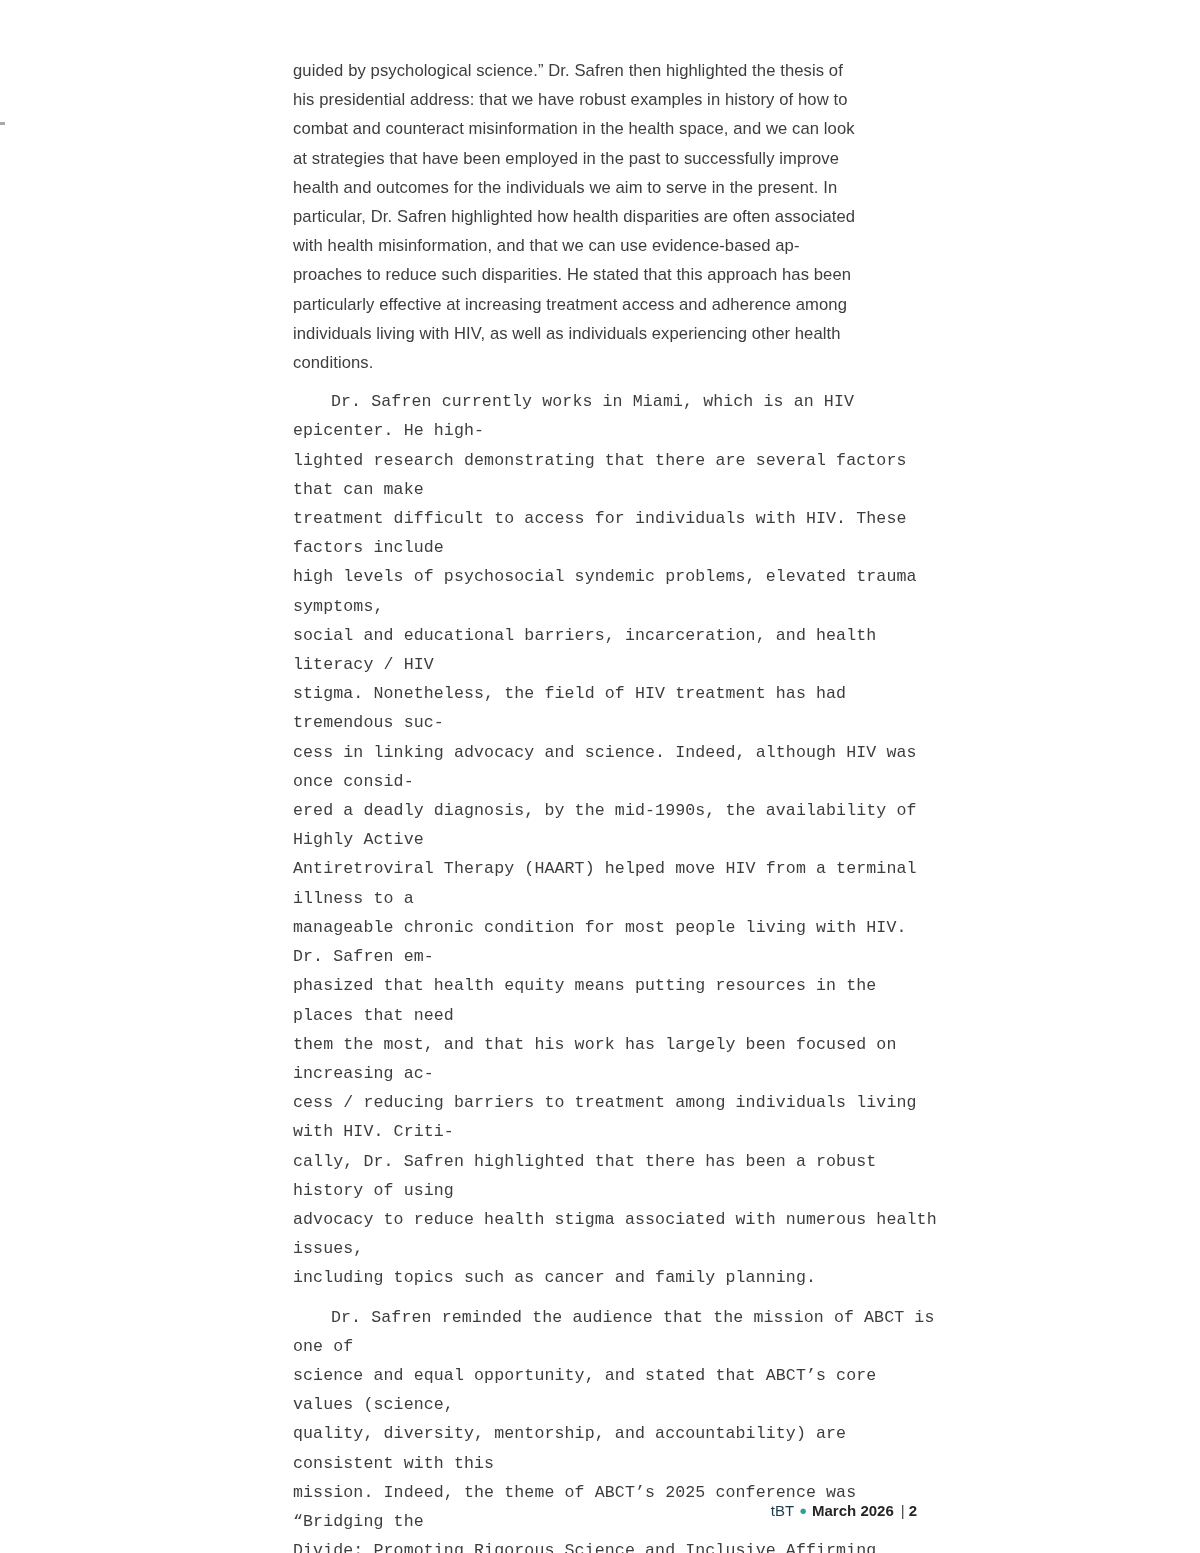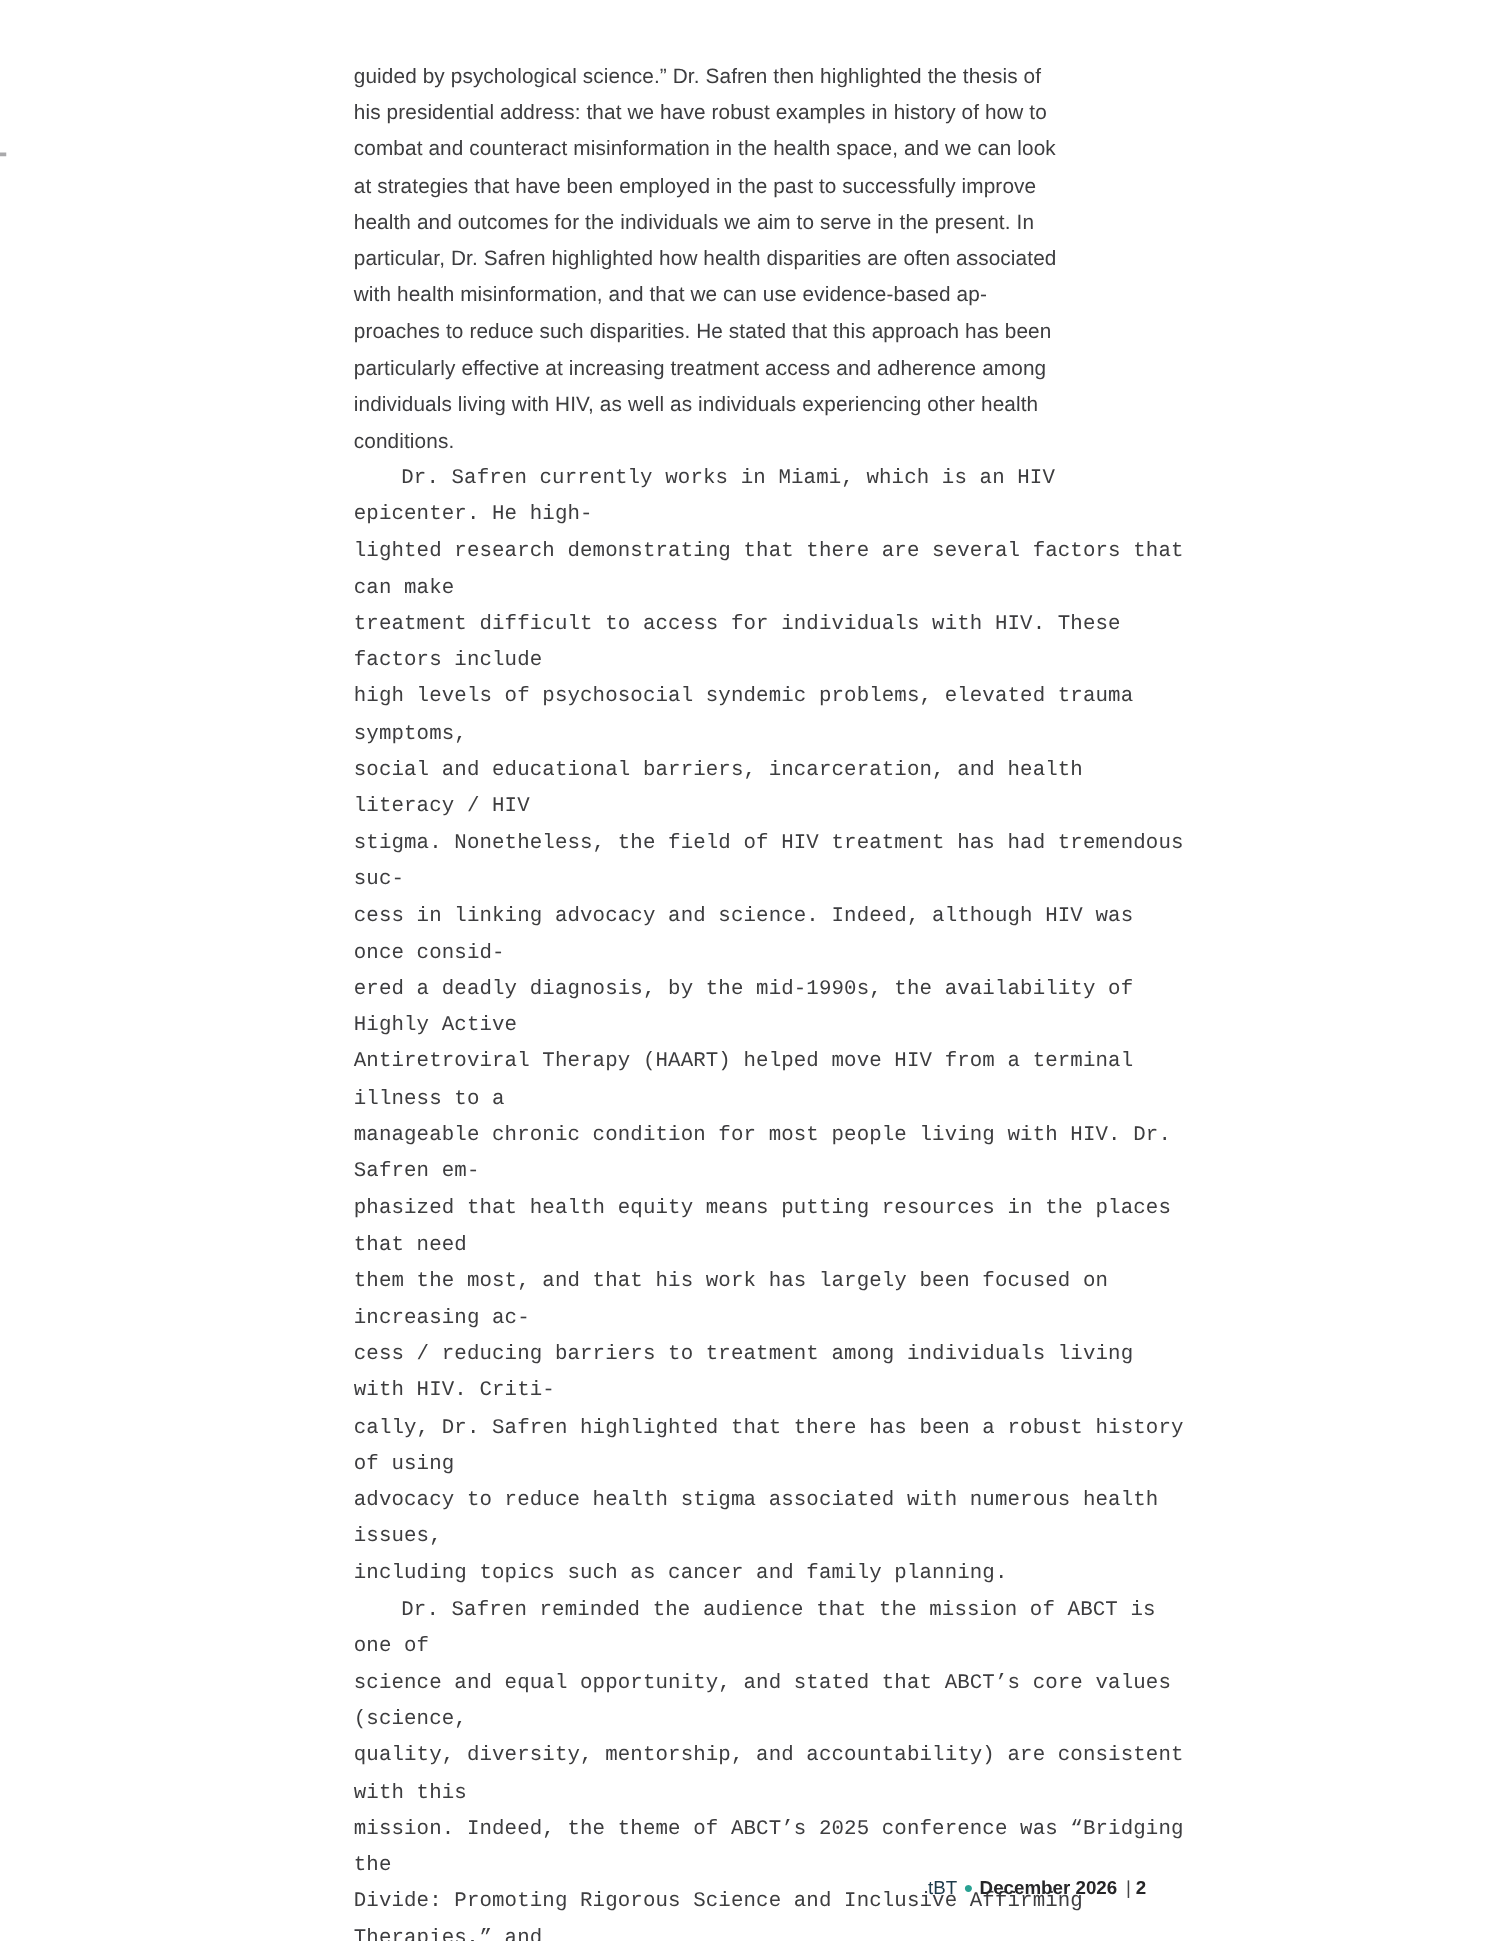--- a/index.html
+++ b/index.html
@@ -15,21 +15,21 @@
     font-family: "Liberation Sans", sans-serif;
     overflow: hidden;
   }
   .text-column {
     position: absolute;
     left: 283px;
     top: 46px;
     width: 670px;
   }
   .para {
-    margin: 0;
+    margin: 10px;
     font-size: 16.6px;
     line-height: 29.2px;
     color: #3d3d3f;
     white-space: pre-line;
     text-align: left;
     letter-spacing: 0.1px;
   }
   .para.indented {
     text-indent: 38px;
     font-family: Liberation Mono, monospace;
@@ -125,16 +125,16 @@
 to) the establishment and support of the sexual and gender minority (SGM)
 SIG, the board and past President’s apology statement for ABCT’s support of
 conversion therapy, as well as a current ABCT board that is composed of a
 majority of members who identify as sexual and gender minorities. Dr. Sa-
 fren notes that this is simply one aspect of how science and advocacy has
 been used within our professional organization to increase belonginess, im-
 prove access, reduce marginalization, and improve outcomes.</p>
   </div>
 
   <div class="page-footer">
-    <span class="footer-journal">tBT</span><span class="footer-dot" style="color: rgb(42, 161, 147);">●</span><span class="footer-issue">December 2026</span><span class="footer-divider">|</span><span class="footer-pagenum">2</span>
+    <span class="footer-journal">tBT</span><span class="footer-dot" style="color: rgb(42, 161, 147);">●</span><span class="footer-issue">March 2026</span><span class="footer-divider">|</span><span class="footer-pagenum">2</span>
   </div>
 
 </div>
 
 </body></html>

